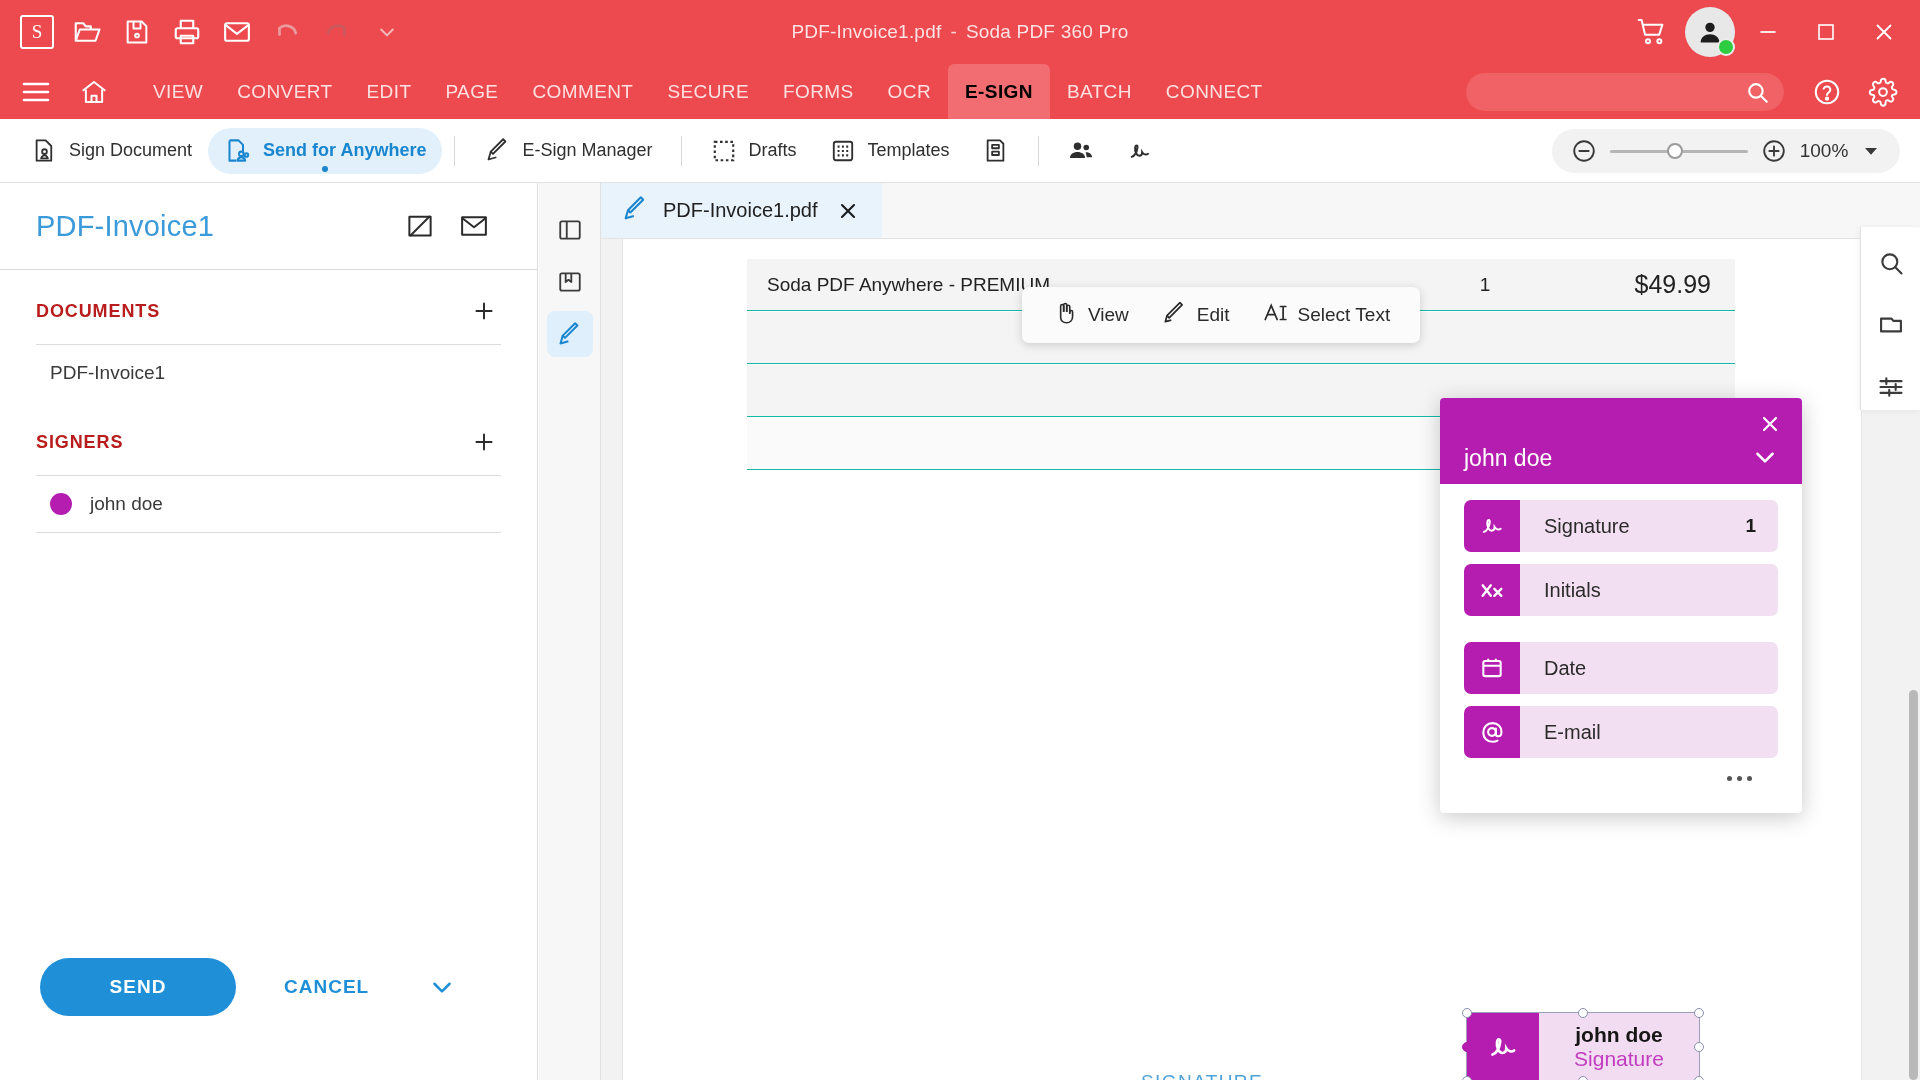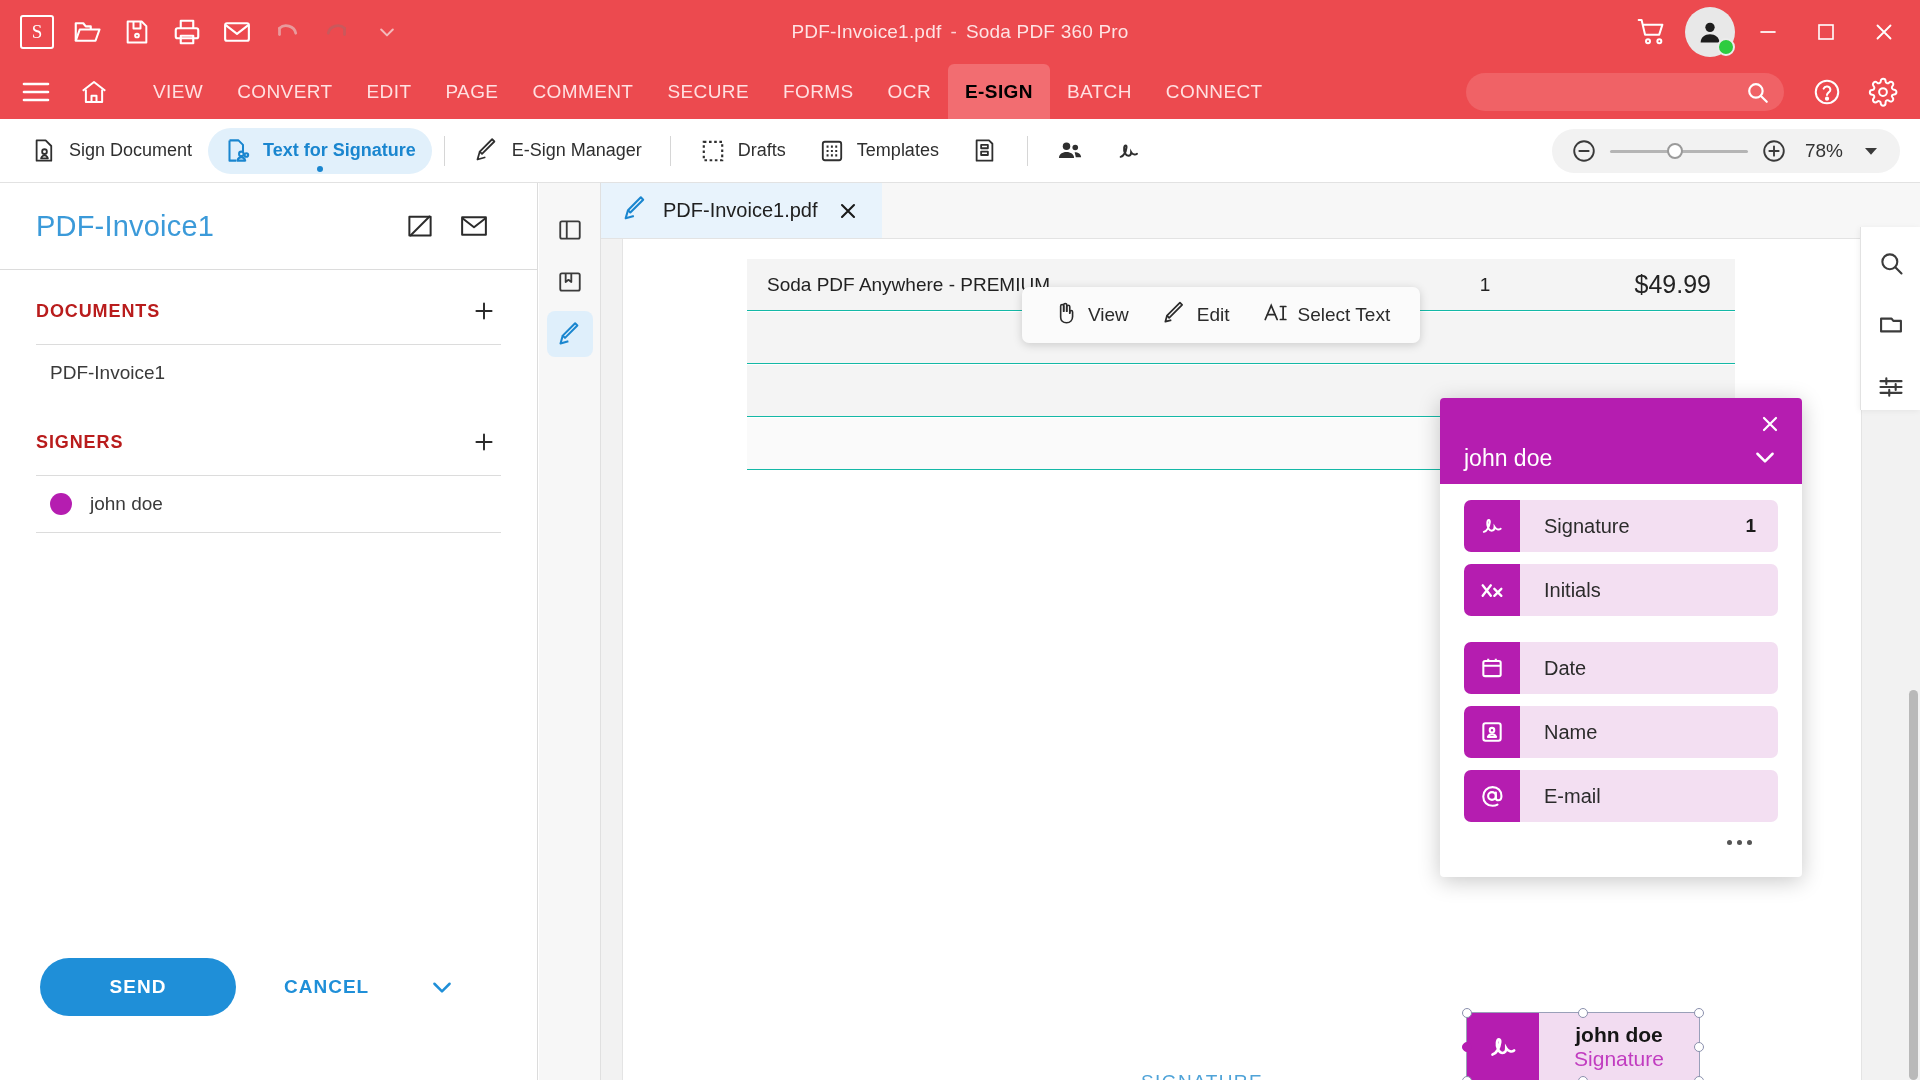--- a/index.html
+++ b/index.html
@@ -476,21 +476,21 @@
     <div class="rb-item active">
       <span class="rb-icon">
         <svg width="27" height="27" viewBox="0 0 24 24" fill="none" stroke="#1a86cf" stroke-width="1.8" stroke-linejoin="round">
           <path d="M4 3h8l4 4v6"></path>
             <path d="M4 3v18h6"></path>
             <circle cx="14.5" cy="15" r="2"></circle>
             <circle cx="19" cy="16" r="1.6"></circle>
           <path d="M11 21c.5-2 1.9-3 3.5-3s3 1 3.5 3z"></path>
         </svg>
       </span>
-      <span>Text for Signature</span>
+      <span>Send for Anywhere</span>
       <span class="dot"></span>
     </div>
 
     <div class="rb-sep"></div>
 
     <div class="rb-item">
       <span class="rb-icon">
         <svg width="27" height="27" viewBox="0 0 24 24" fill="none" stroke="#2f2f2f" stroke-width="1.6" stroke-linejoin="round">
           <path d="M19 4l-2-2-11 11 2 2z"></path>
             <path d="M6 13l-2 7 7-2"></path>
@@ -563,21 +563,21 @@
       <div class="slider">
         <div class="slider-track"></div>
         <div class="slider-thumb"></div>
       </div>
       <div class="zb-btn">
         <svg width="28" height="28" viewBox="0 0 24 24" fill="none" stroke="#3a3a3a" stroke-width="1.6" stroke-linecap="round">
           <circle cx="12" cy="12" r="8.4"></circle>
             <path d="M8 12h8M12 8v8"></path>
         </svg>
       </div>
-      <div class="zoom-val">78%</div>
+      <div class="zoom-val">100%</div>
       <div class="zb-caret">
         <svg width="18" height="18" viewBox="0 0 24 24" fill="#3a3a3a">
             <path d="M4 8l8 9 8-9z"></path>
           </svg>
       </div>
     </div>
   </div>
 
   <div class="leftpanel">
     <div class="lp-head">
@@ -798,33 +798,20 @@
               <path d="M4 10h16"></path>
               <path d="M8.5 3.5v3M15.5 3.5v3"></path>
           </svg>
         </div>
         <div class="pf-label">
           <span>Date</span>
           <span class="pf-count"></span>
         </div>
       </div>
 
-      <div class="pf-item">
-        <div class="pf-icon">
-          <svg width="26" height="26" viewBox="0 0 24 24" fill="none" stroke="#fff" stroke-width="1.9" stroke-linejoin="round">
-            <rect x="4" y="4" width="16" height="16" rx="2"></rect>
-              <circle cx="12" cy="10.3" r="2.1"></circle>
-            <path d="M8.2 16.6c.7-1.8 2.1-2.6 3.8-2.6s3.1.8 3.8 2.6z"></path>
-          </svg>
-        </div>
-        <div class="pf-label">
-          <span>Name</span>
-          <span class="pf-count"></span>
-        </div>
-      </div>
 
       <div class="pf-item">
         <div class="pf-icon">
           <svg width="28" height="28" viewBox="0 0 24 24" fill="none" stroke="#fff" stroke-width="1.8" stroke-linecap="round">
             <circle cx="12" cy="12" r="3.3"></circle>
             <path d="M15.3 9v4.4c0 1.5.9 2.3 2.2 2.3 1.6 0 2.6-1.4 2.6-3.7 0-4.6-3.2-7.6-7.6-7.6-4.6 0-8 3.4-8 8s3.4 8 8 8c1.8 0 3.2-.4 4.2-1"></path>
           </svg>
         </div>
         <div class="pf-label">
           <span>E-mail</span>

